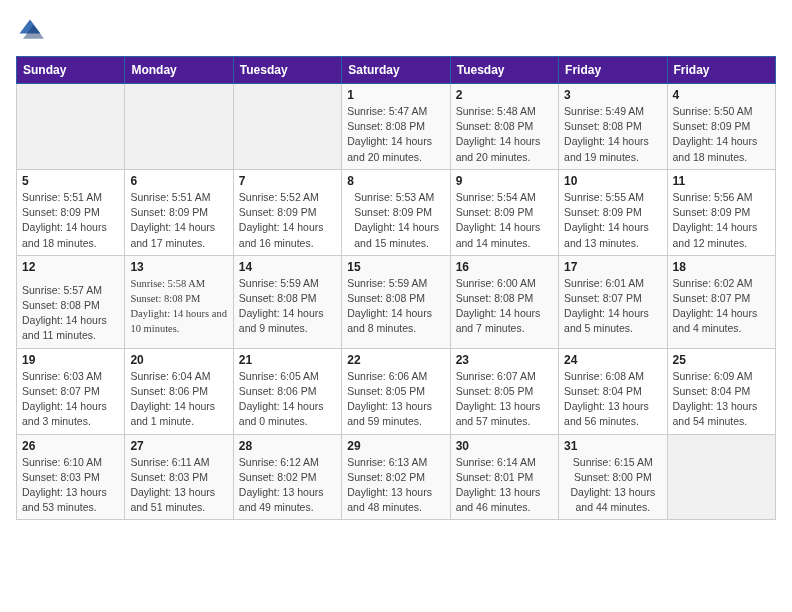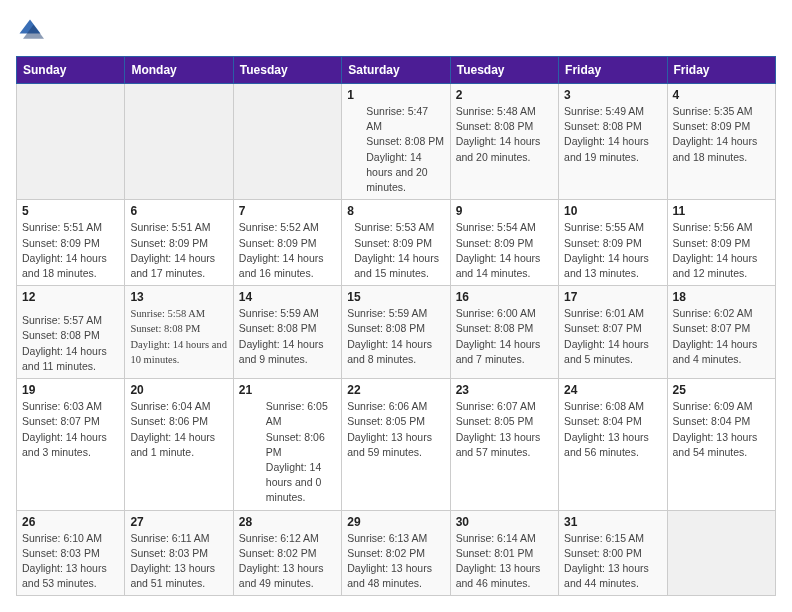--- a/index.html
+++ b/index.html
@@ -117,39 +117,39 @@
         <th>Friday</th>
       </tr>
   </thead>
   <tbody id="calendar-body">
   <tr>
         <td class="empty-cell"></td>
         <td class="empty-cell"></td>
         <td class="empty-cell"></td>
         <td>
           <div class="day-num">1</div>
-          <div class="day-detail" style="white-space: pre-line; margin-left: 19px;">Sunrise: 5:47 AM
+          <div class="day-detail" style="white-space: pre-line;">Sunrise: 5:47 AM
 Sunset: 8:08 PM
 Daylight: 14 hours and 20 minutes.</div>
         </td>
         <td>
           <div class="day-num">2</div>
           <div class="day-detail" style="white-space: pre-line;">Sunrise: 5:48 AM
 Sunset: 8:08 PM
 Daylight: 14 hours and 20 minutes.</div>
         </td>
         <td>
           <div class="day-num">3</div>
           <div class="day-detail" style="white-space: pre-line;">Sunrise: 5:49 AM
 Sunset: 8:08 PM
 Daylight: 14 hours and 19 minutes.</div>
         </td>
         <td>
           <div class="day-num">4</div>
-          <div class="day-detail" style="white-space: pre-line;">Sunrise: 5:35 AM
+          <div class="day-detail" style="white-space: pre-line;">Sunrise: 5:50 AM
 Sunset: 8:09 PM
 Daylight: 14 hours and 18 minutes.</div>
         </td>
       </tr>
       <tr>
         <td>
           <div class="day-num">5</div>
           <div class="day-detail" style="white-space: pre-line;">Sunrise: 5:51 AM
 Sunset: 8:09 PM
 Daylight: 14 hours and 18 minutes.</div>
@@ -243,21 +243,21 @@
 Daylight: 14 hours and 3 minutes.</div>
         </td>
         <td>
           <div class="day-num">20</div>
           <div class="day-detail" style="white-space: pre-line;">Sunrise: 6:04 AM
 Sunset: 8:06 PM
 Daylight: 14 hours and 1 minute.</div>
         </td>
         <td>
           <div class="day-num">21</div>
-          <div class="day-detail" style="white-space: pre-line; margin-left: 27px;">Sunrise: 6:05 AM
+          <div class="day-detail" style="white-space: pre-line;">Sunrise: 6:05 AM
 Sunset: 8:06 PM
 Daylight: 14 hours and 0 minutes.</div>
         </td>
         <td>
           <div class="day-num">22</div>
           <div class="day-detail" style="white-space: pre-line;">Sunrise: 6:06 AM
 Sunset: 8:05 PM
 Daylight: 13 hours and 59 minutes.</div>
         </td>
         <td>
@@ -305,20 +305,20 @@
 Daylight: 13 hours and 48 minutes.</div>
         </td>
         <td>
           <div class="day-num">30</div>
           <div class="day-detail" style="white-space: pre-line;">Sunrise: 6:14 AM
 Sunset: 8:01 PM
 Daylight: 13 hours and 46 minutes.</div>
         </td>
         <td>
           <div class="day-num">31</div>
-          <div class="day-detail" style="white-space: pre-line;">Sunrise: 6:15 AM
+          <div class="day-detail" style="white-space: pre-line; text-align: center;">Sunrise: 6:15 AM
 Sunset: 8:00 PM
 Daylight: 13 hours and 44 minutes.</div>
         </td>
         <td class="empty-cell"></td>
       </tr>
     </tbody>
 </table>
 
 </body></html>

